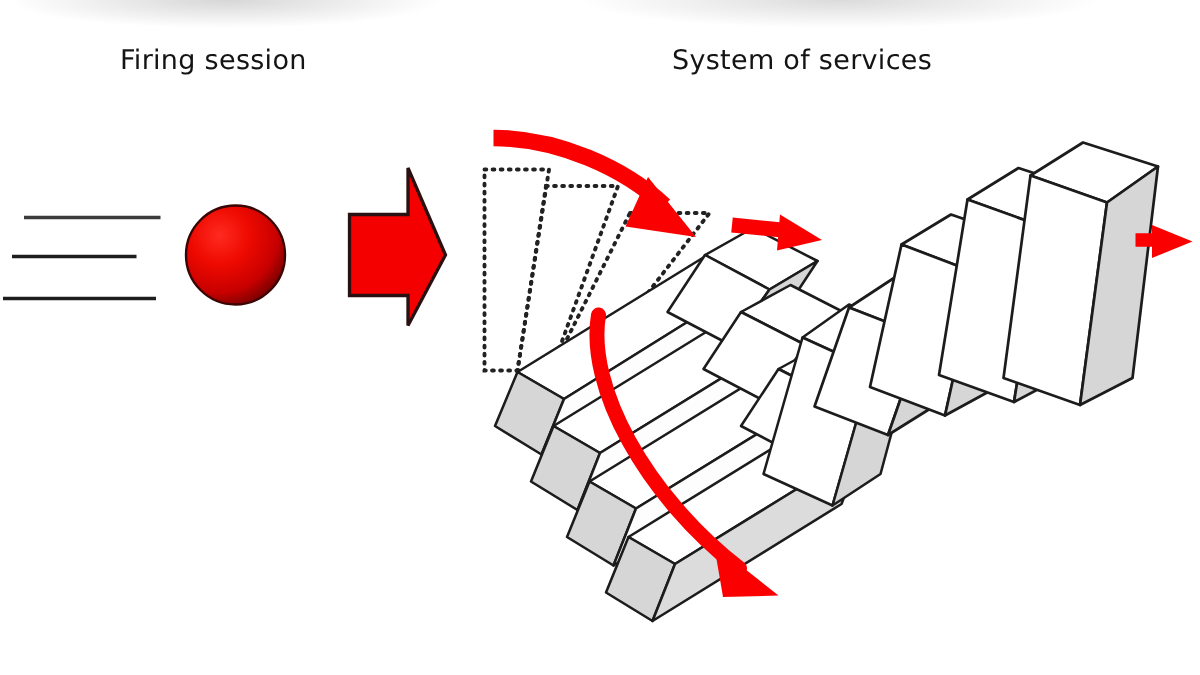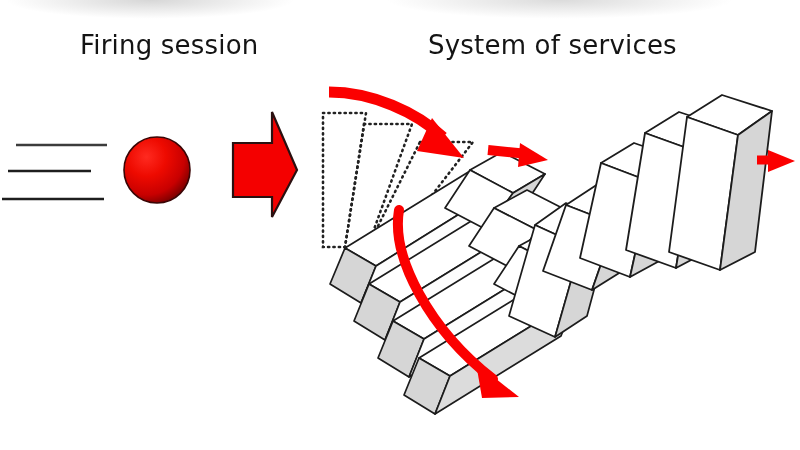--- a/index.html
+++ b/index.html
@@ -33,27 +33,27 @@
     left: 0; bottom: 0;
     width: 800px; height: 30px;
     background:
       radial-gradient(ellipse 120px 22px at 500px 450px, rgba(220,150,150,.30), rgba(255,255,255,0) 70%),
       radial-gradient(ellipse 160px 22px at 430px 450px, rgba(190,190,190,.22), rgba(255,255,255,0) 70%);
     pointer-events: none;
   }
   .title {
     position: absolute;
     color: #141414;
-    font-size: 26px;
+    font-size: 18px;
     font-weight: 400;
     letter-spacing: .2px;
     white-space: nowrap;
   }
   #title-left  { left: 80px;  top: 30px; }
-  #title-right { left: 428px; top: 30px; }
+  #title-right { left: 448px; top: 30px; }
 
   #scene { position: absolute; left: 0; top: 0; }
   .hit { fill: transparent; stroke: none; }
 </style>
 </head>
 <body>
 
 <div id="stage" style="width: 800px; height: 450px; background: rgb(255, 255, 255);">
 
   <div class="top-haze"></div>

